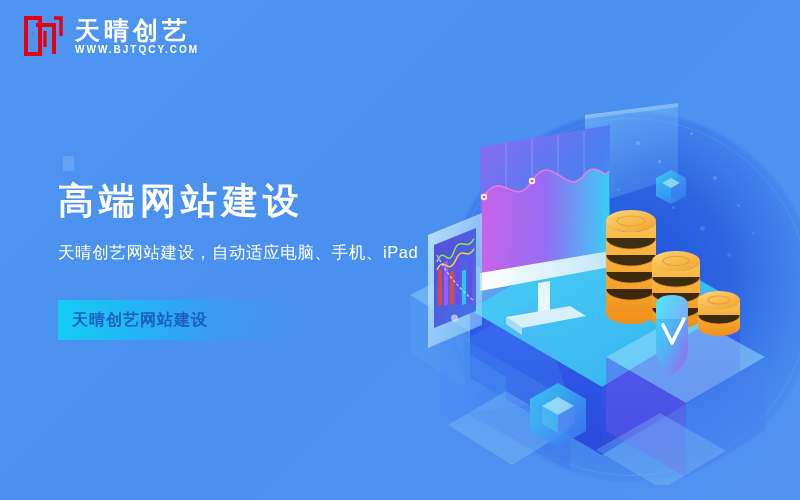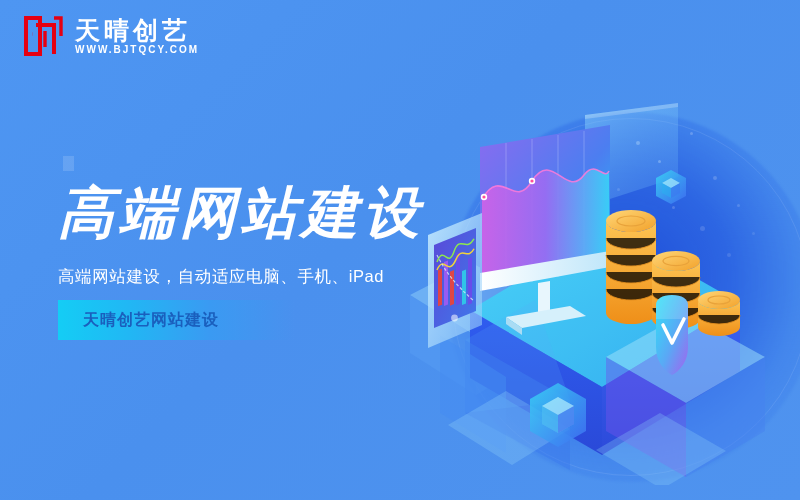--- a/index.html
+++ b/index.html
@@ -46,33 +46,33 @@
     line-height:1; white-space:nowrap;
   }
   .logo-url{
     font-size:10px; font-weight:700; color:#ffffff; letter-spacing:2.0px;
     line-height:1; white-space:nowrap;
   }
 
   
   .hero{ position:absolute; left:58px; top:180px; width:420px; }
   .hero-title{
-    font-size:56px; font-weight:700; color:#ffffff; letter-spacing:5px;
-    line-height:1.18; white-space:nowrap;font-style:italic;
+    font-size:36px; font-weight:700; color:#ffffff; letter-spacing:5px;
+    line-height:1.18; white-space:nowrap;
   }
   .hero-sub{
     margin-top:19px;
     font-size:16.5px; font-weight:400; color:#ffffff; letter-spacing:0.6px;
     line-height:1.4; white-space:nowrap;
   }
   .hero-cta{
     position:absolute; left:58px; top:300px;
     width:237px; height:40px;
     display:flex; align-items:center;
-    padding-left:25px;
+    padding-left:14px;
     border:none; cursor:pointer;
     background:linear-gradient(90deg,#14cdf5 0%,#21b7f4 30%,#3a9af2 64%,rgba(74,144,240,0) 100%);
     font-size:16px; font-weight:700; color:#1a5fbd; letter-spacing:1px;
     font-family:inherit; white-space:nowrap;
   }
 
   
   .illus{ position:absolute; left:410px; top:95px; width:390px; height:390px; }
   .illus svg{ display:block; width:390px; height:390px; }
 </style>
@@ -109,21 +109,21 @@
       </svg>
     </div>
     <div class="logo-text">
       <div class="logo-cn">天晴创艺</div>
       <div class="logo-url">WWW.BJTQCY.COM</div>
     </div>
   </div>
 
   <div class="hero">
     <div class="hero-title">高端网站建设</div>
-    <div class="hero-sub">高端网站建设，自动适应电脑、手机、iPad</div>
+    <div class="hero-sub">天晴创艺网站建设，自动适应电脑、手机、iPad</div>
   </div>
 
   <button class="hero-cta">天晴创艺网站建设</button>
 
   <div class="illus">
     <svg viewBox="0 0 390 390" aria-hidden="true">
       <defs>
         <linearGradient id="gDeskTop" x1="0" y1="0" x2="1" y2="1">
           <stop offset="0%" stop-color="#3fd0f7"></stop>
             <stop offset="100%" stop-color="#27a9f0"></stop>

